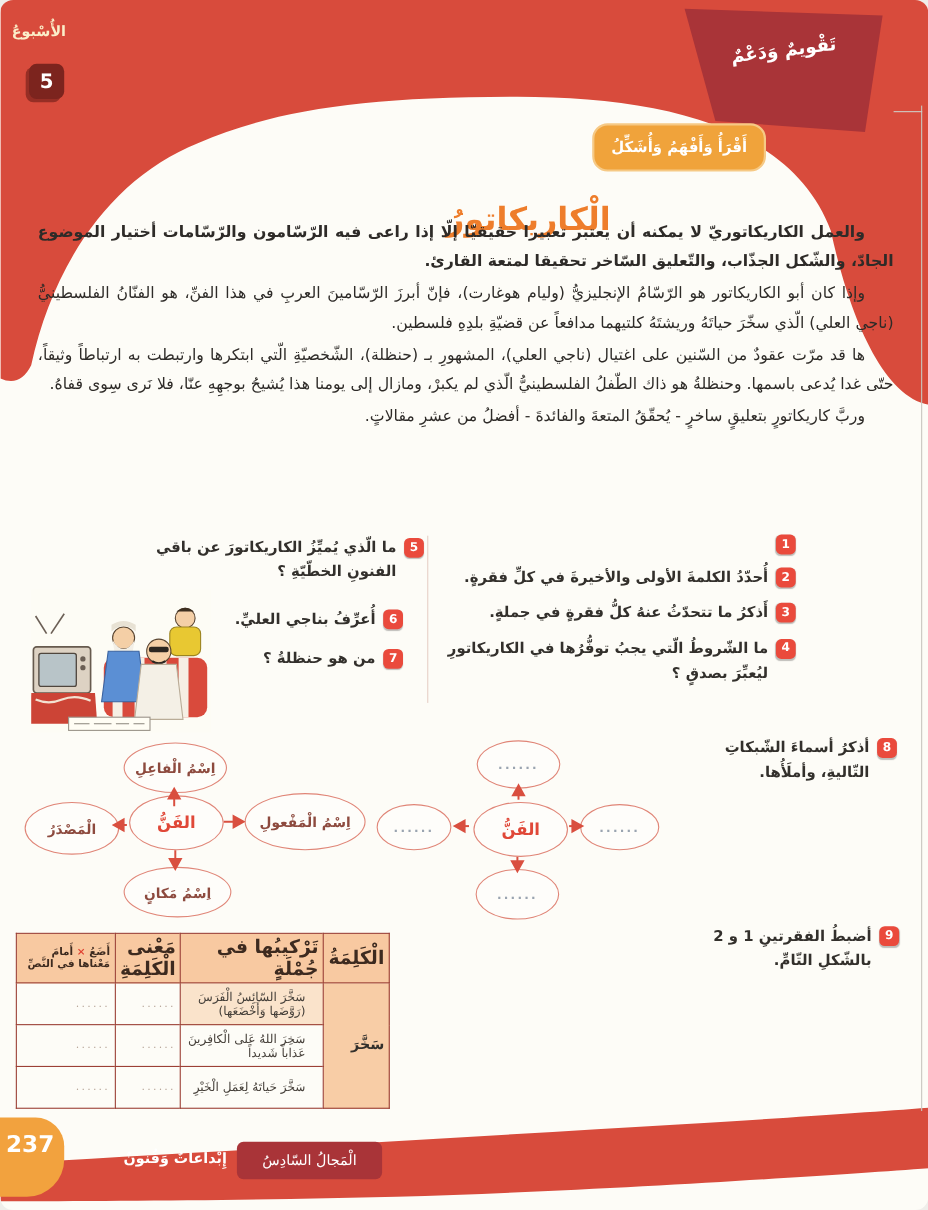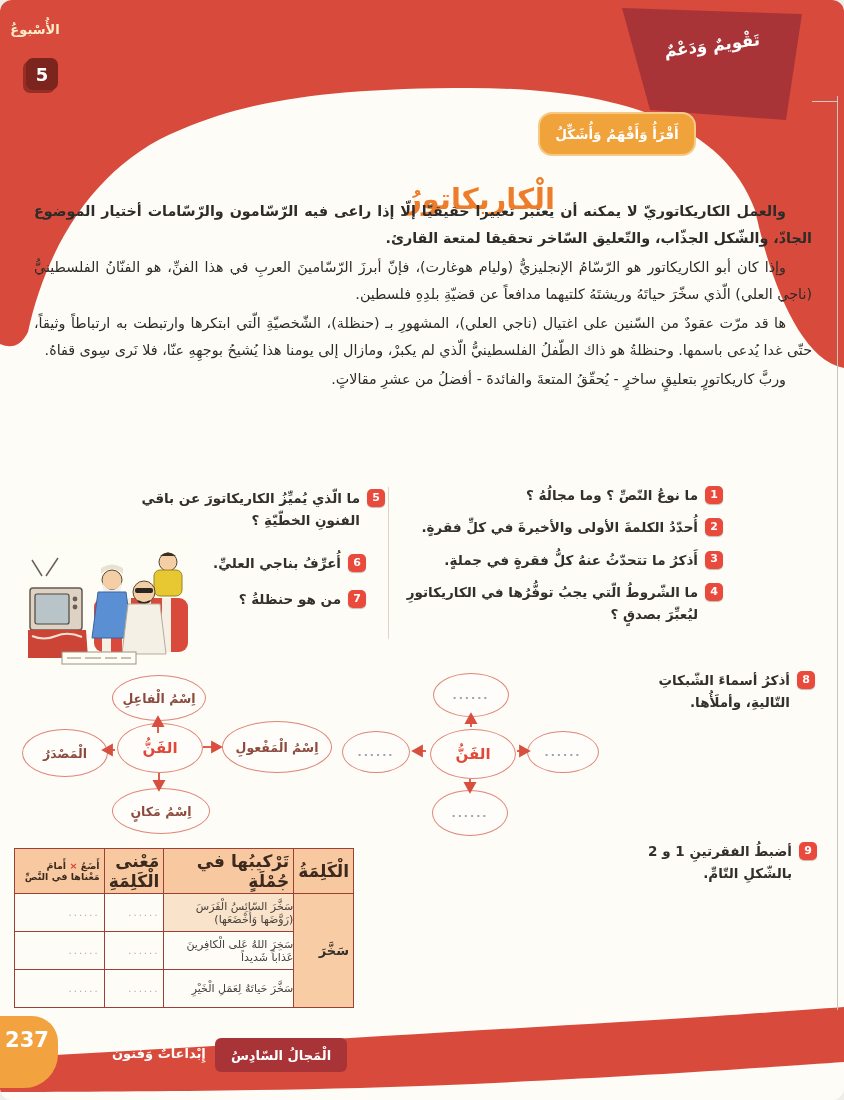--- a/index.html
+++ b/index.html
@@ -49,31 +49,31 @@
 
   .q8{position:absolute;right:29px;top:669px;width:205px;z-index:2;}
   .q9{position:absolute;right:27px;top:840px;width:185px;z-index:2;}
 
   .vocab-table{position:absolute;left:14px;top:848px;width:340px;border-collapse:collapse;z-index:2;
                font-size:11.5px;color:#46403a;}
   .vocab-table th,.vocab-table td{border:1.2px solid #9c4036;padding:2px 4px;text-align:right;}
   .vocab-table th{background:#f8c9a1;font-size:17px;color:#3d2a1f;height:32px;}
   .vocab-table th.small{font-size:9.5px;}
   .vocab-table td.word{background:#f8cda6;font-weight:bold;font-size:13px;color:#33302c;padding-left:12px;}
-  .vocab-table td.sent{text-align:right;padding-right:0;height:33px;font-size:11px;}
+  .vocab-table td.sent{text-align:right;padding-right:16px;height:33px;font-size:11px;}
   .vocab-table tr.tint td.sent{background:#fae3cb;}
   .vocab-table td.dots{color:#b9a89b;letter-spacing:2px;font-size:10px;}
   .mark-x{color:#e04030;}
 
   .page-tab{position:absolute;left:-4px;top:1016px;width:62px;height:72px;background:#f2a23e;
             border-radius:0 26px 34px 0;z-index:3;color:#fff;font-weight:bold;font-size:21px;
             display:flex;justify-content:center;padding-top:12px;box-sizing:border-box;}
   .footer-theme{position:absolute;left:112px;top:1046px;color:#fff;font-size:13px;font-weight:bold;z-index:3;}
   .footer-domain{position:absolute;left:215px;top:1038px;width:132px;height:34px;background:#a93438;
-                 border-radius:6px;color:#fff;font-size:13px;font-weight:bold;display:flex;
+                 border-radius:6px;color:#fff;font-size:13px;font-weight:normal;display:flex;
                  align-items:center;justify-content:center;z-index:3;}
 
   .scan-line-v{position:absolute;left:837px;top:96px;width:1px;height:914px;background:#c9c6bf;z-index:1;}
   .scan-line-h{position:absolute;left:812px;top:101px;width:26px;height:1px;background:#cfccc5;z-index:1;}
 </style>
 </head>
 <body>
 
 <div class="page">
 
@@ -93,21 +93,20 @@
   <div class="passage">
     <p class="b">والعمل الكاريكاتوريّ لا يمكنه أن يعتبر تعبيرا حقيقيّا إلّا إذا راعى فيه الرّسّامون والرّسّامات أختيار الموضوع الجادّ، والشّكل الجذّاب، والتّعليق السّاخر تحقيقا لمتعة القارئ.</p>
     <p>وإذا كان أبو الكاريكاتور هو الرّسّامُ الإنجليزيُّ (وليام هوغارت)، فإنّ أبرزَ الرّسّامينَ العربِ في هذا الفنِّ، هو الفنّانُ الفلسطينيُّ (ناجي العلي) الّذي سخّرَ حياتَهُ وريشتَهُ كلتيهما مدافعاً عن قضيّةِ بلدِهِ فلسطين.</p>
     <p>ها قد مرّت عقودٌ من السّنين على اغتيال (ناجي العلي)، المشهورِ بـ (حنظلة)، الشّخصيّةِ الّتي ابتكرها وارتبطت به ارتباطاً وثيقاً، حتّى غدا يُدعى باسمها. وحنظلةُ هو ذاك الطّفلُ الفلسطينيُّ الّذي لم يكبرْ، ومازال إلى يومنا هذا يُشيحُ بوجهِهِ عنّا، فلا نَرى سِوى قفاهُ.</p>
     <p>وربَّ كاريكاتورٍ بتعليقٍ ساخرٍ - يُحقّقُ المتعةَ والفائدةَ - أفضلُ من عشرِ مقالاتٍ.</p>
   </div>
 
   <div class="q-col-right">
     <div class="qitem">
       <span class="qbadge">1</span>
-      <span>ما نوعُ النّصِّ ؟ وما مجالُهُ ؟</span>
     </div>
     <div class="qitem">
       <span class="qbadge">2</span>
       <span>أُحدّدُ الكلمةَ الأولى والأخيرةَ في كلِّ فقرةٍ.</span>
     </div>
     <div class="qitem">
       <span class="qbadge">3</span>
       <span>أَذكرُ ما تتحدّثُ عنهُ كلُّ فقرةٍ في جملةٍ.</span>
     </div>
     <div class="qitem">

